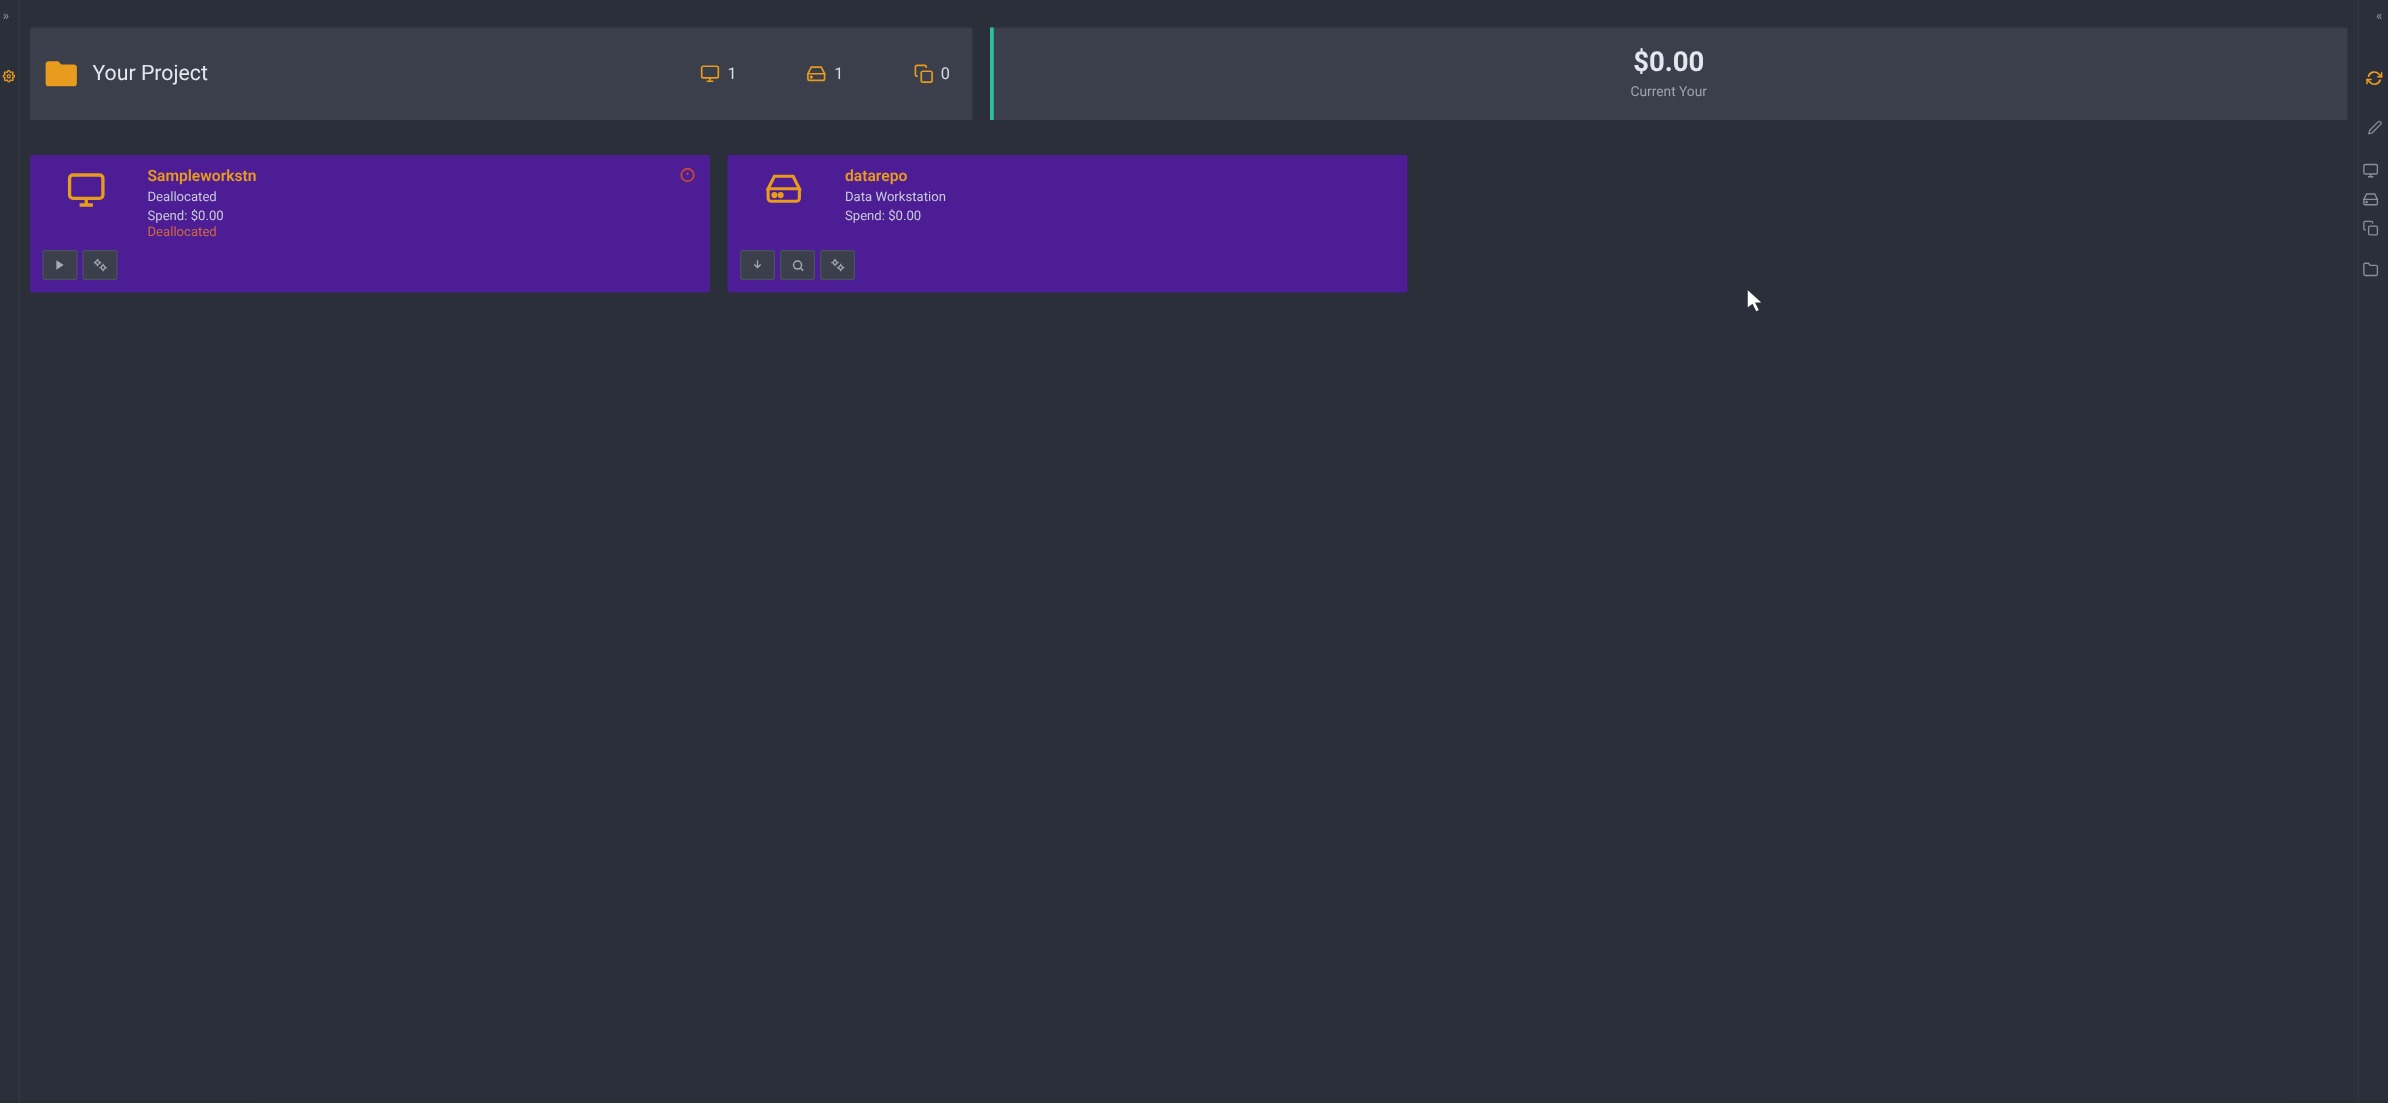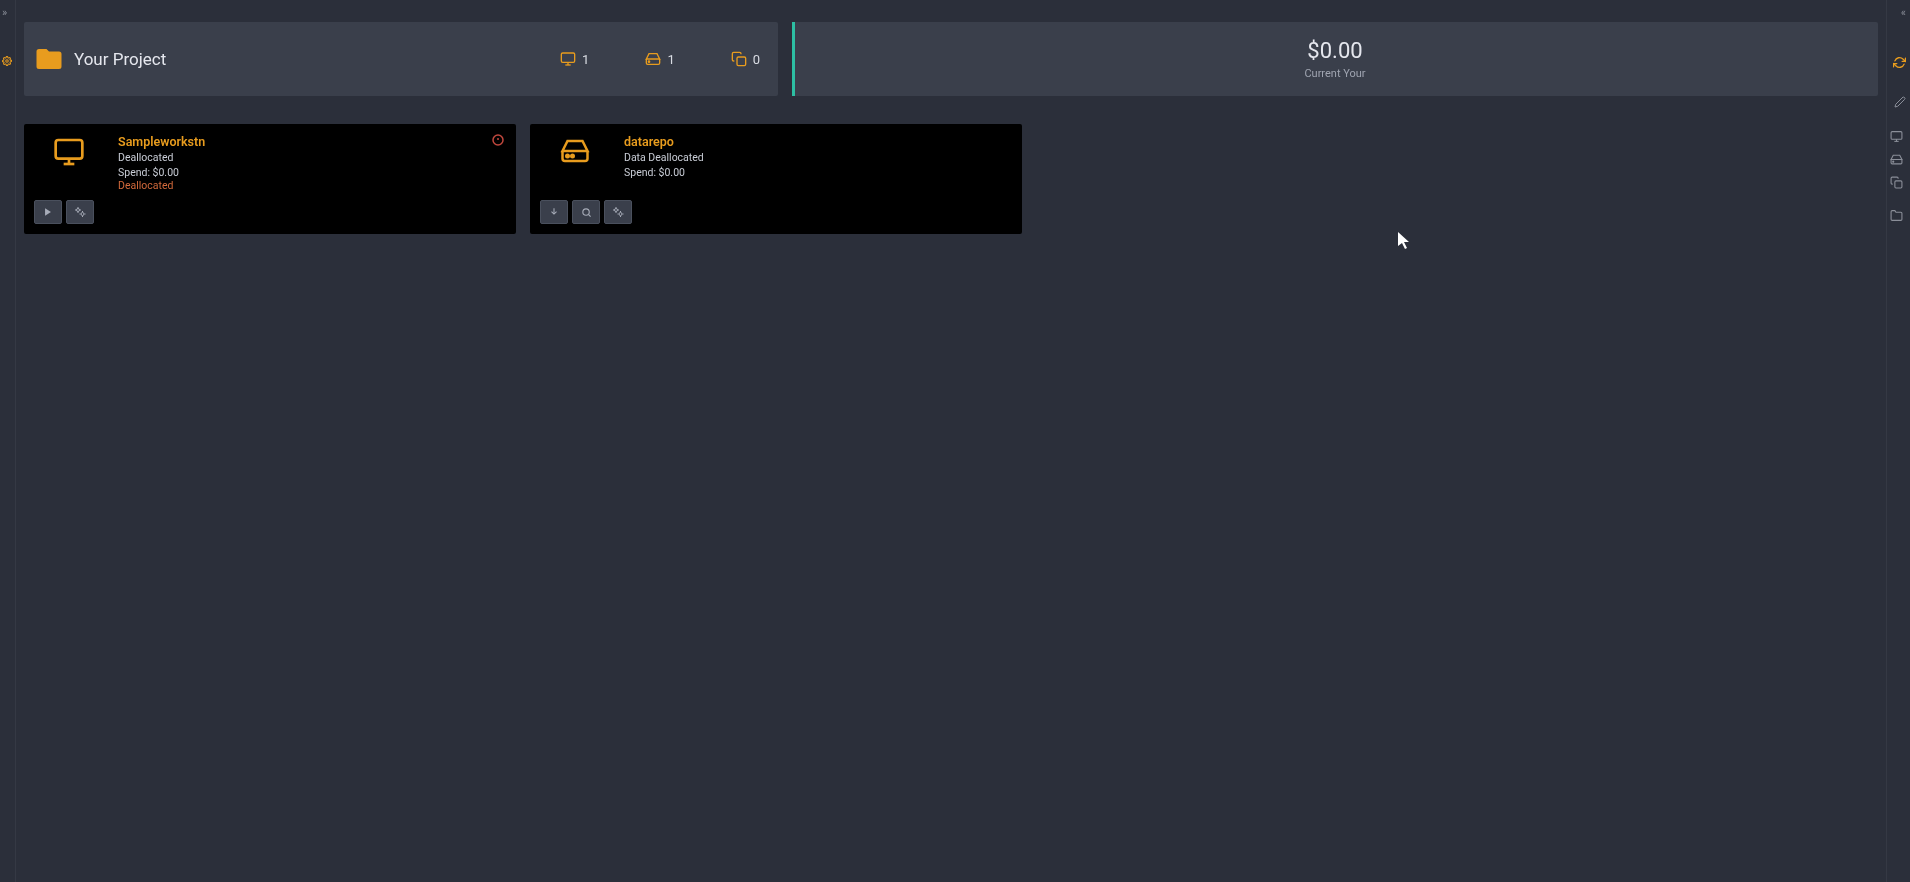--- a/index.html
+++ b/index.html
@@ -156,37 +156,37 @@
   .budget-panel::before {
     content: "";
     position: absolute;
     left: 0; top: 0; bottom: 0;
     width: 3px;
     background: #e89c1e;
   }
   .big-num {
     color: #e5e7ee;
     font-size: 22px;
-    font-weight: 400;
+    font-weight: 700;
   }
   .sub-label {
     color: #9fa4b0;
     font-size: 11px;
     margin-top: 4px;
   }
 
   
   .cards-row {
     display: flex;
     gap: 14px;
     padding: 28px 8px 0 8px;
   }
   .card {
-    background: #000000;
-    width: 492px;
+    background: #4c1d95;
+    width: 544px;
     border-radius: 2px;
     padding: 10px 14px 10px 10px;
     position: relative;
     min-height: 108px;
     display: flex;
     flex-direction: column;
     justify-content: center;
   }
   .card-body {
     display: flex;
@@ -440,21 +440,21 @@
             <svg width="34" height="30" viewBox="0 0 24 24" fill="none" stroke="#e89c1e" stroke-width="2">
                 <path d="M22 12H2l4-8h12l4 8z"></path>
                 <path d="M2 12v6a2 2 0 0 0 2 2h16a2 2 0 0 0 2-2v-6"></path>
                 <circle cx="6" cy="16" r="1" fill="#e89c1e"></circle>
                 <circle cx="10" cy="16" r="1" fill="#e89c1e"></circle>
               </svg>
           </span>
         </div>
         <div class="card-info">
           <div class="card-title">datarepo</div>
-          <div class="card-type">Data Deallocated</div>
+          <div class="card-type">Data Workstation</div>
           <div class="card-spend">Spend: $0.00</div>
         </div>
       </div>
       <div class="card-actions">
         <div class="act-btn">
           <span>
             <svg width="10" height="10" viewBox="0 0 24 24" fill="none" stroke="#a7acb8" stroke-width="2.5">
                 <line x1="12" y1="3" x2="12" y2="17"></line>
                 <polyline points="6 11 12 17 18 11"></polyline>
               </svg>

